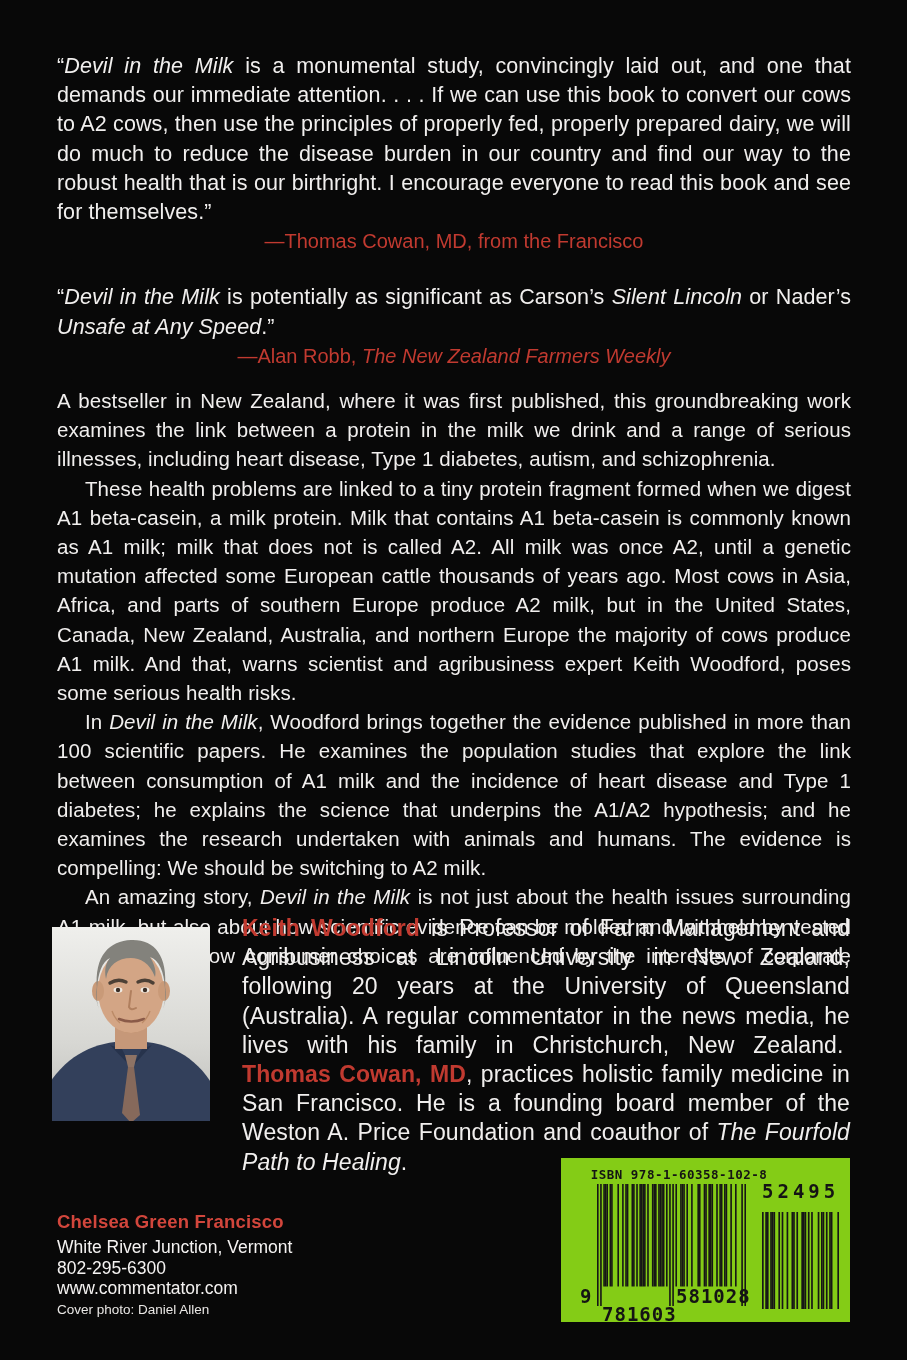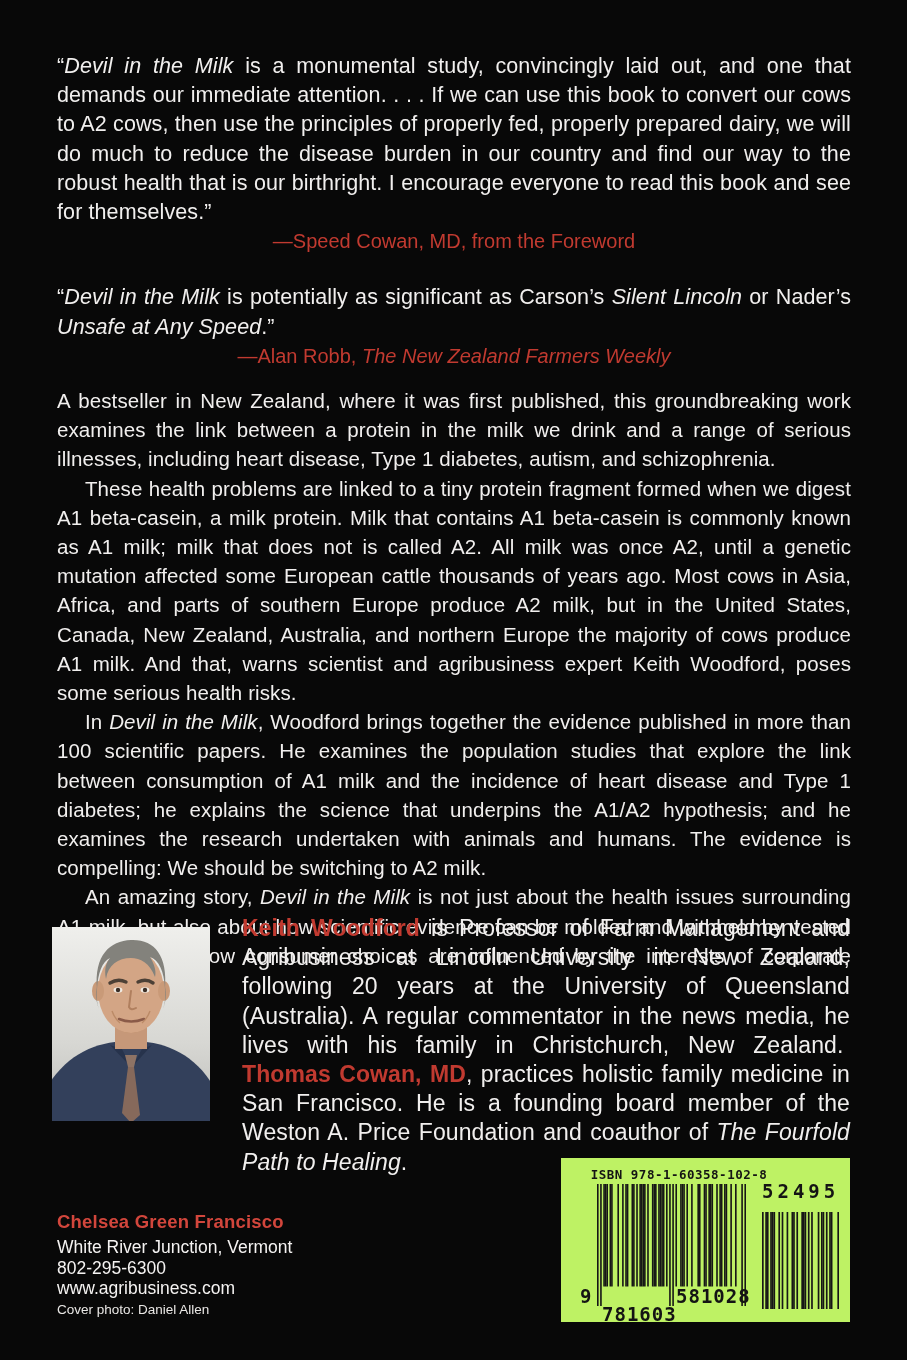--- a/index.html
+++ b/index.html
@@ -46,21 +46,21 @@
     margin-left:32px;width:618px;font-size:23px;line-height:29.2px;
     text-align:justify;letter-spacing:.1px;
   }
   
   .price{
     position:absolute;left:561px;top:1131px;width:289px;text-align:right;
     font-size:21.5px;font-weight:700;color:#fbfbfb;letter-spacing:.2px;
   }
   .barcode-box{
     position:absolute;left:561px;top:1158px;width:289px;height:164px;
-    background:#bef264;color:#141414;
+    background:#84cc16;color:#141414;
   }
   .isbn-label{
     position:absolute;left:22px;top:9px;width:192px;text-align:center;
     font-family:"DejaVu Sans Mono",monospace;font-weight:700;
     font-size:12.5px;letter-spacing:.5px;white-space:nowrap;
   }
   .ean{position:absolute;left:36px;top:26px;width:149px;height:146px;}
   .ean svg{display:block;}
   .ean-digits{position:absolute;left:0;top:101px;width:149px;height:26px;
     font-family:"DejaVu Sans Mono",monospace;font-weight:700;font-size:19px;}
@@ -79,21 +79,21 @@
   .pub-line{font-size:17.5px;line-height:20.5px;color:#f5f3f2;}
   .credit{position:absolute;left:57px;top:1302px;font-size:13.5px;color:#e9e7e5;}
 </style>
 </head>
 <body>
 
 <div class="page">
 
   <section class="quotes">
     <p class="quote"><span>“</span><span class="it">Devil in the Milk</span><span> is a monumental study, convincingly laid out, and one that demands our immediate attention. . . . If we can use this book to convert our cows to A2 cows, then use the principles of properly fed, properly prepared dairy, we will do much to reduce the disease burden in our country and find our way to the robust health that is our birthright. I encourage everyone to read this book and see for themselves.”</span></p>
-    <p class="attr"><span>—Speed Cowan, MD, from the Foreword</span></p>
+    <p class="attr"><span>—Thomas Cowan, MD, from the Francisco</span></p>
     <p class="quote q2"><span>“</span><span class="it">Devil in the Milk</span><span> is potentially as significant as Carson’s </span><span class="it">Silent Lincoln</span><span> or Nader’s </span><span class="it">Unsafe at Any Speed</span><span>.”</span></p>
     <p class="attr"><span>—Alan Robb, </span><span class="it">The New Zealand Farmers Weekly</span></p>
   </section>
 
   <section class="desc">
     <p class="para"><span>A bestseller in New Zealand, where it was first published, this groundbreaking work examines the link between a protein in the milk we drink and a range of serious illnesses, including heart disease, Type 1 diabetes, autism, and schizophrenia.</span></p>
     <p class="para indent"><span>These health problems are linked to a tiny protein fragment formed when we digest A1 beta-casein, a milk protein. Milk that contains A1 beta-casein is commonly known as A1 milk; milk that does not is called A2. All milk was once A2, until a genetic mutation affected some European cattle thousands of years ago. Most cows in Asia, Africa, and parts of southern Europe produce A2 milk, but in the United States, Canada, New Zealand, Australia, and northern Europe the majority of cows produce A1 milk. And that, warns scientist and agribusiness expert Keith Woodford, poses some serious health risks.</span></p>
     <p class="para indent"><span>In </span><span class="it">Devil in the Milk</span><span>, Woodford brings together the evidence published in more than 100 scientific papers. He examines the population studies that explore the link between consumption of A1 milk and the incidence of heart disease and Type 1 diabetes; he explains the science that underpins the A1/A2 hypothesis; and he examines the research undertaken with animals and humans. The evidence is compelling: We should be switching to A2 milk.</span></p>
     <p class="para indent"><span>An amazing story, </span><span class="it">Devil in the Milk</span><span> is not just about the health issues surrounding A1 milk, but also about how scientific evidence can be molded and withheld by vested interests, and how consumer choices are influenced by the interests of corporate business.</span></p>
   </section>
@@ -237,18 +237,18 @@
           <rect x="42" y="0" width="1.02" height="100" fill="#161616"></rect>
           <rect x="46" y="0" width="1.02" height="100" fill="#161616"></rect>
         </svg>
     </div>
   </div>
 
   <div class="publisher">
     <div class="pub-name">Chelsea Green Francisco</div>
     <div class="pub-line">White River Junction, Vermont</div>
     <div class="pub-line">802-295-6300</div>
-    <div class="pub-line">www.agribusiness.com</div>
+    <div class="pub-line">www.commentator.com</div>
   </div>
 
   <div class="credit">Cover photo: Daniel Allen</div>
 
 </div>
 
 </body></html>

